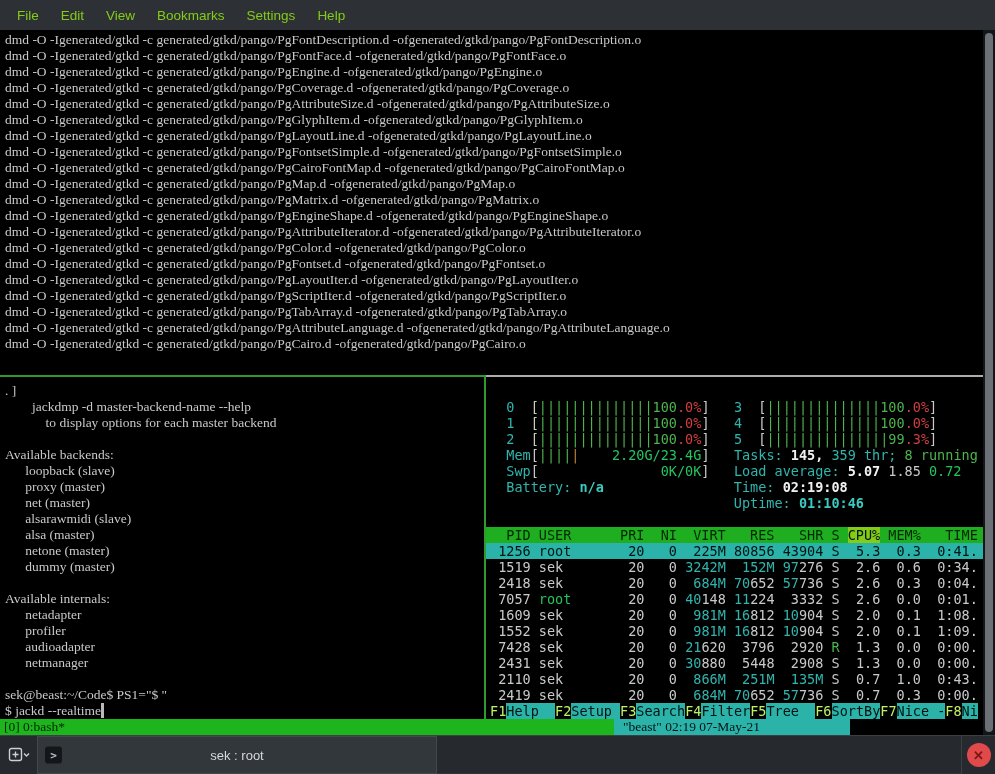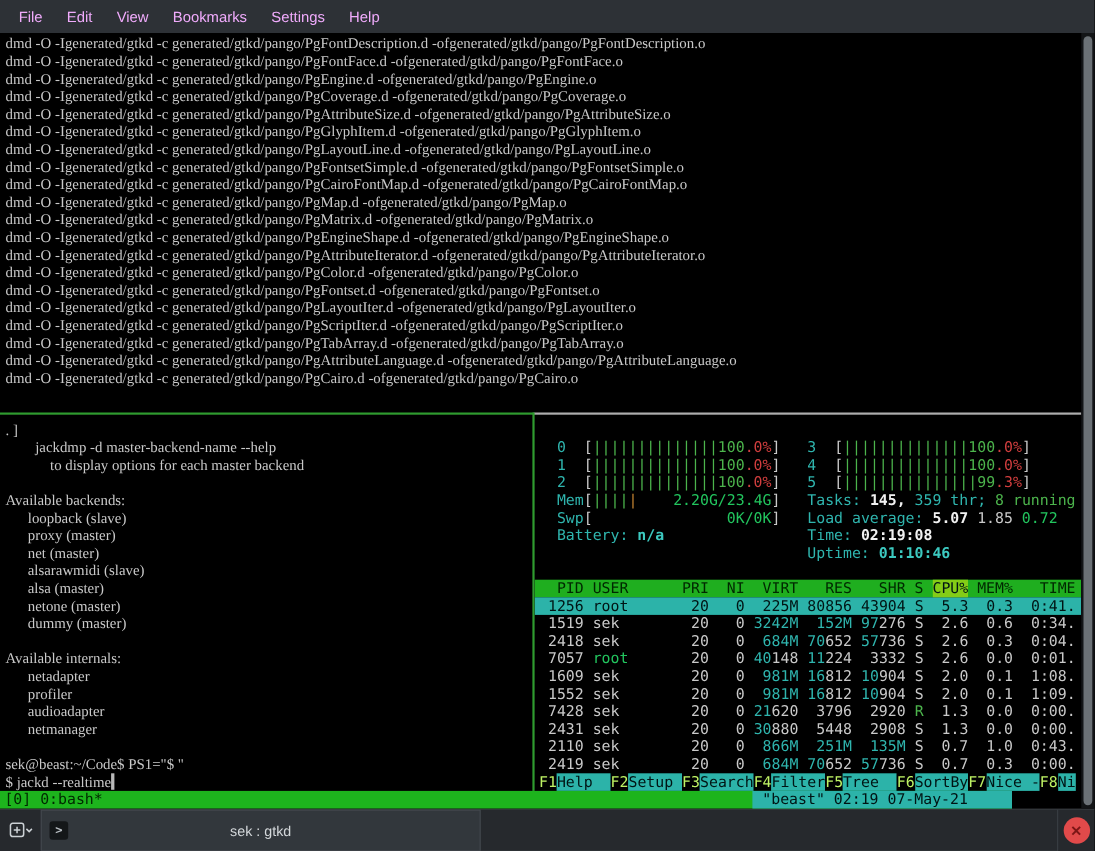--- a/index.html
+++ b/index.html
@@ -1,20 +1,20 @@
 <!DOCTYPE html>
 <html><head>
 <meta charset="utf-8">
 <style>
   html,body{margin:0;padding:0;background:#17191b;}
   .screen{width:995px;height:774px;display:flex;flex-direction:column;overflow:hidden;
           font-family:"DejaVu Sans Mono",monospace;}
   
   .menubar{height:30px;background:#2d3136;display:flex;align-items:center;padding-left:6px;
-           font-family:"Liberation Sans",sans-serif;font-size:13.5px;color:#f0abfc;flex:0 0 auto;}
+           font-family:"Liberation Sans",sans-serif;font-size:13.5px;color:#84cc16;flex:0 0 auto;}
   .menu-item{padding:5px 11px;cursor:default;}
   
   .terminal{position:relative;height:705px;background:#000;flex:0 0 auto;
             font-size:13.5px;line-height:16px;color:#c9c9c9;}
   .pane{position:absolute;overflow:hidden;white-space:pre;}
   .pane-top{top:0;left:0;width:983px;height:345px;padding:2px 0 0 5px;}
   .pane-left{top:347px;left:0;width:484px;height:342px;padding:6px 0 0 5px;}
   .pane-right{top:347px;left:486px;width:497px;height:342px;padding-top:22px;}
   .tline{height:16px;white-space:pre;font-family:Liberation Serif, serif;}
   .hrow{height:16px;padding-left:4px;white-space:pre;}
@@ -28,21 +28,21 @@
   .row-selected{background:#2cb3a9;}
   .row-selected span{color:#001414 !important;}
   .fkey-key{color:#bef264;}
   .fkey-label{background:#2cb3a9;color:#001414;}
   
   .div-h{position:absolute;top:345px;left:0;width:983px;height:2px;}
   .div-h-green{position:absolute;left:0;top:0;width:485px;height:2px;background:#2f9b2f;}
   .div-h-gray{position:absolute;left:485px;top:0;width:498px;height:2px;background:#adadad;}
   .div-v{position:absolute;left:484px;top:345px;width:2px;height:344px;background:#2f9b2f;}
   
-  .tmux-bar{position:absolute;left:0;top:689px;width:920px;height:16px;background:#1db41d;display:flex;}
+  .tmux-bar{position:absolute;left:0;top:689px;width:850px;height:16px;background:#1db41d;display:flex;font-family:Liberation Serif, serif;}
   .tmux-left{color:#002800;padding-left:4px;white-space:pre;}
   .tmux-spacer{flex:1;}
   .tmux-right{background:#2cb3a9;color:#001414;width:227px;padding-left:9px;white-space:pre;}
   
   .scrollbar{position:absolute;right:0;top:0;width:12px;height:705px;background:#131517;}
   .scroll-thumb{position:absolute;left:2px;top:3px;width:8px;height:699px;background:#6b7176;border-radius:4px;}
   
   .cursor{background:#b9b9b9;color:#000;}
   
   .tabbar{height:39px;background:#26292d;border-top:1px solid #3a3f44;display:flex;
@@ -103,20 +103,20 @@
   <div class="tabbar">
     <div class="newtab-btn">
       <svg width="22" height="16" viewBox="0 0 22 16">
         <rect x="1.5" y="1.5" width="12" height="12" rx="2" fill="none" stroke="#ccd1d5" stroke-width="1.4"></rect>
         <path d="M7.5 4.5v6M4.5 7.5h6" stroke="#ccd1d5" stroke-width="1.4" fill="none"></path>
         <path d="M16 6.5l2.5 2.5L21 6.5" stroke="#ccd1d5" stroke-width="1.4" fill="none"></path>
       </svg>
     </div>
     <div class="tab">
       <span class="tab-icon">&gt;</span>
-      <span>sek : gtkd</span>
+      <span>sek : root</span>
     </div>
     <div class="tabbar-spacer"></div>
     <div class="close-area">
       <div class="close-btn">✕</div>
     </div>
   </div>
 </div>
 
 </body></html>

